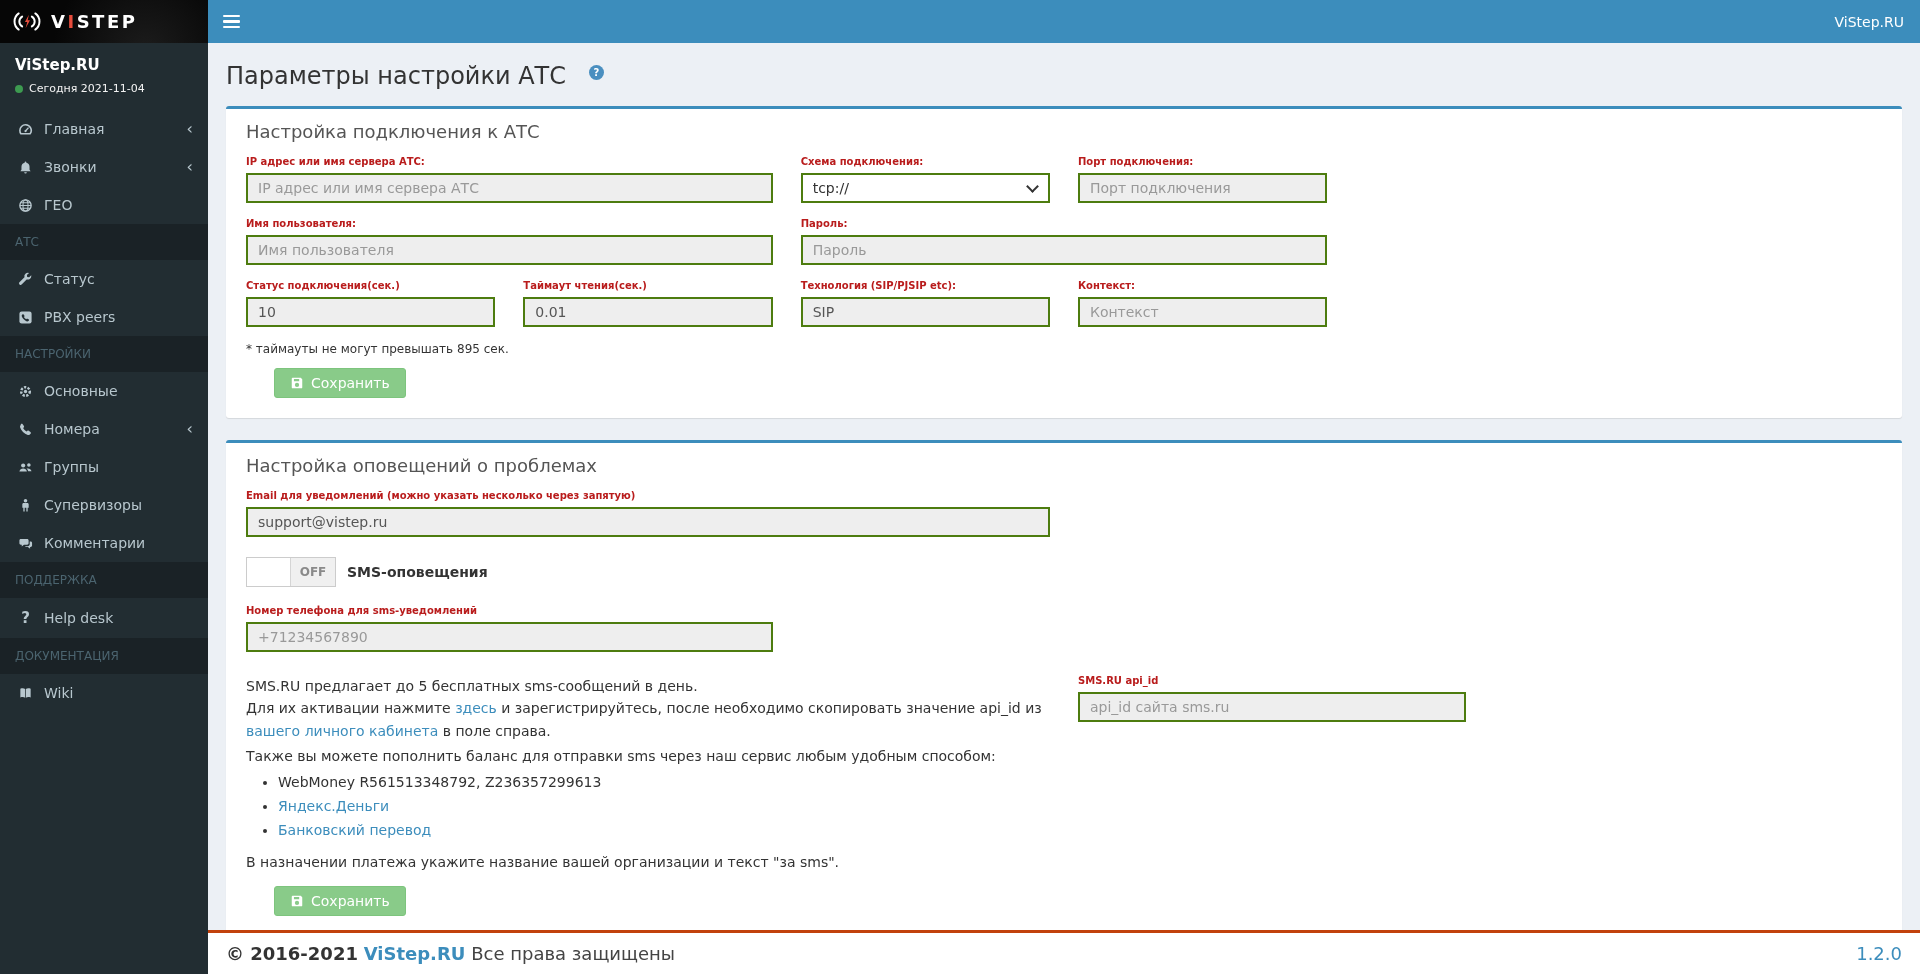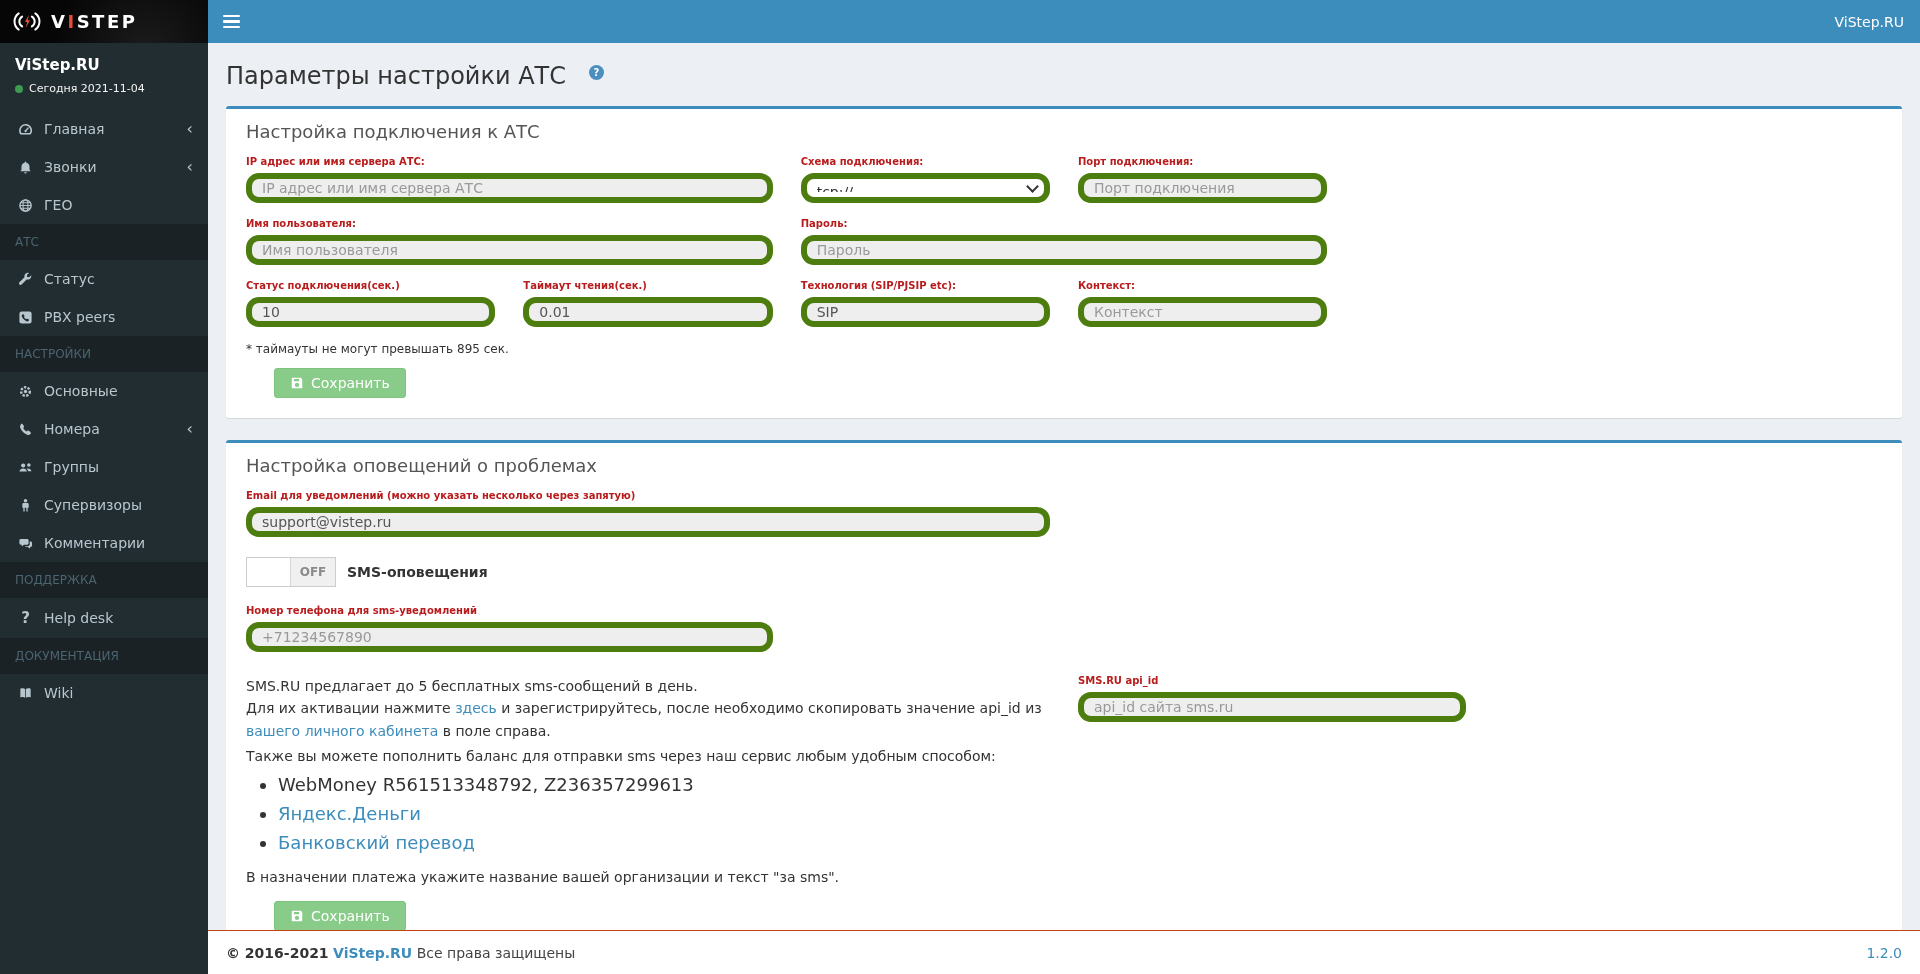--- a/index.html
+++ b/index.html
@@ -52,21 +52,21 @@
   .box-header { padding:12px 20px 4px; font-size:18px; color:#555; }
   .box-body { padding:10px 20px 20px; }
 
   .row { display:flex; margin:0 -14px; }
   .col { padding:0 14px; }
   .col-2 { width:16.666%; } .col-3 { width:25%; } .col-4 { width:33.333%; } .col-6 { width:50%; }
 
   .form-group { margin-bottom:15px; }
   label { display:block; font-weight:700; font-size:10px; margin-bottom:6px; color:#b91c1c; }
   .form-control { width:100%; height:30px; padding:5px 10px; font-size:14px; color:#555;
-                  background:#eee; border:6px solid #4d7c0f; border-radius:13px;
+                  background:#eee; border:2px solid #4d7c0f; border-radius:0;
                   font-family:inherit; }
   .form-control::placeholder { color:#999; opacity:1; }
   select.form-control { background:#fff; appearance:none; -webkit-appearance:none; padding-right:28px; color:#333; }
   .select-wrap { position:relative; }
   .select-wrap::after { content:""; position:absolute; right:13px; top:9px; width:7px; height:7px;
                         border-right:2px solid #333; border-bottom:2px solid #333;
                         transform:rotate(45deg); pointer-events:none; }
 
   .note { font-size:12px; color:#333; margin:0 0 12px; }
   .btn-save { display:inline-flex; align-items:center; gap:7px; background:#5cb85c;
@@ -80,26 +80,26 @@
   .toggle-knob { width:44px; background:#fff; border-right:1px solid #d5d5d5; }
   .toggle-off { flex:1; background:#f0f0f0; color:#8a8a8a; font-weight:700; font-size:12px;
                 display:flex; align-items:center; justify-content:center; }
   .toggle-label { font-weight:700; font-size:14px; }
 
   .info-text { font-size:14px; line-height:1.6; color:#333; margin-top:8px; }
   a.link { color:#3c8dbc; text-decoration:none; cursor:pointer; }
 
   .balance-intro { font-size:14px; margin:6px 0 10px; }
   .pay-list { margin:0 0 16px; padding-left:32px; }
-  .pay-list li { margin-bottom:8px; font-size:18px; }
+  .pay-list li { margin-bottom:8px; font-size:14px; }
   .pay-note { font-size:14px; margin-bottom:16px; }
 
-  footer { background:#fff; border-top:1px solid #c2410c; padding:13px 18px;
+  footer { background:#fff; border-top:3px solid #c2410c; padding:13px 18px;
            display:flex; justify-content:space-between; align-items:center;
-           font-size:14px; color:#444; flex-shrink:0; height:44px; }
+           font-size:18px; color:#444; flex-shrink:0; height:44px; }
   .footer-left b { color:#333; }
   .footer-brand { color:#3c8dbc; font-weight:700; }
   .version { color:#3c8dbc; cursor:pointer; }
 </style>
 </head>
 <body>
 
 <div class="app">
 
   <aside class="sidebar">

